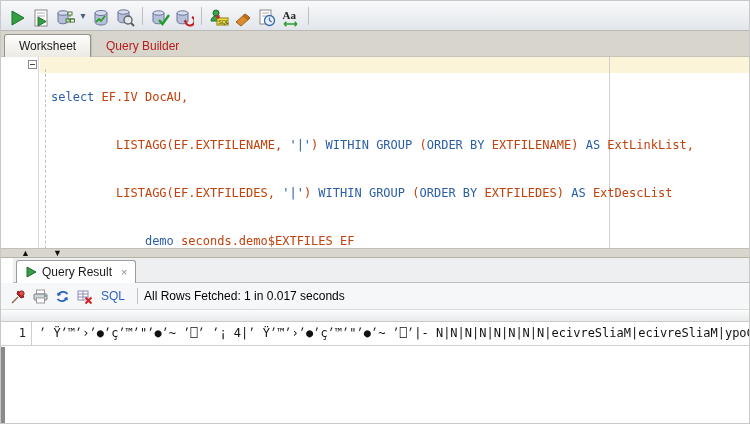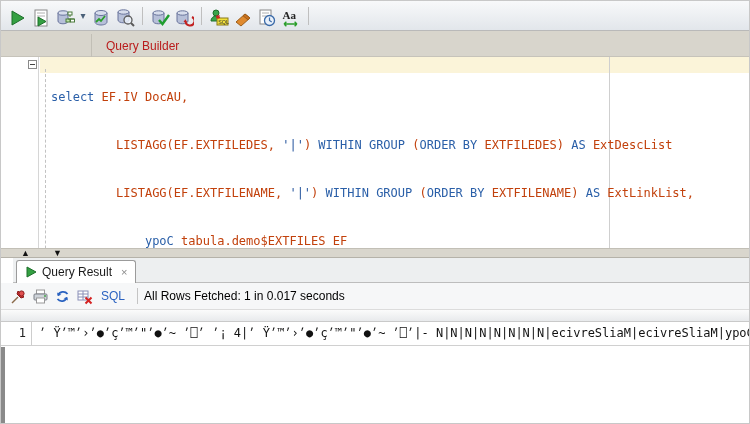--- a/index.html
+++ b/index.html
@@ -140,36 +140,39 @@
     <div class="tbtn">
       <svg viewBox="0 0 20 20">
           <text x="1.5" y="11" font-size="11" font-weight="bold" font-family="serif" fill="#222">Aa</text>
           <path d="M3 16 h13 M3 16 l2.4-2.2 M3 16 l2.4 2.2 M16 16 l-2.4-2.2 M16 16 l-2.4 2.2" stroke="#2a9e2a" stroke-width="1.4" fill="none"></path>
         </svg>
     </div>
     <div class="tb-sep"></div>
   </div>
 
   <div class="tabstrip">
+    <div class="tab-active">
+      <span>Worksheet</span>
+    </div>
     <div class="tab-inactive">
       <span>Query Builder</span>
     </div>
   </div>
 
   <div class="editor">
     <div class="cur-line"></div>
     <div class="gutter"></div>
     <div class="foldbox"></div>
     <div class="fold-guide"></div>
     <div class="margin-line"></div>
     <div class="code">
       <div class="code-line"><span class="seg-k">select</span><span class="seg-p"> EF.IV DocAU,</span></div>
+      <div class="code-line"><span class="seg-p">         LISTAGG(EF.EXTFILENAME, </span><span class="seg-s">'|'</span><span class="seg-p">) </span><span class="seg-k">WITHIN GROUP</span><span class="seg-p"> (</span><span class="seg-k">ORDER BY</span><span class="seg-p"> EXTFILENAME) </span><span class="seg-k">AS</span><span class="seg-p"> ExtLinkList,</span></div>
       <div class="code-line"><span class="seg-p">         LISTAGG(EF.EXTFILEDES, </span><span class="seg-s">'|'</span><span class="seg-p">) </span><span class="seg-k">WITHIN GROUP</span><span class="seg-p"> (</span><span class="seg-k">ORDER BY</span><span class="seg-p"> EXTFILEDES) </span><span class="seg-k">AS</span><span class="seg-p"> ExtDescList</span></div>
-      <div class="code-line"><span class="seg-p">         LISTAGG(EF.EXTFILENAME, </span><span class="seg-s">'|'</span><span class="seg-p">) </span><span class="seg-k">WITHIN GROUP</span><span class="seg-p"> (</span><span class="seg-k">ORDER BY</span><span class="seg-p"> EXTFILENAME) </span><span class="seg-k">AS</span><span class="seg-p"> ExtLinkList,</span></div>
-      <div class="code-line"><span class="seg-p">             </span><span class="seg-k">ypoC</span><span class="seg-p"> tabula.demo$EXTFILES EF</span></div>
+      <div class="code-line"><span class="seg-p">             </span><span class="seg-k">demo</span><span class="seg-p"> seconds.demo$EXTFILES EF</span></div>
       
       
       
       
       
       
     </div>
   </div>
 
   <div class="splitter">

